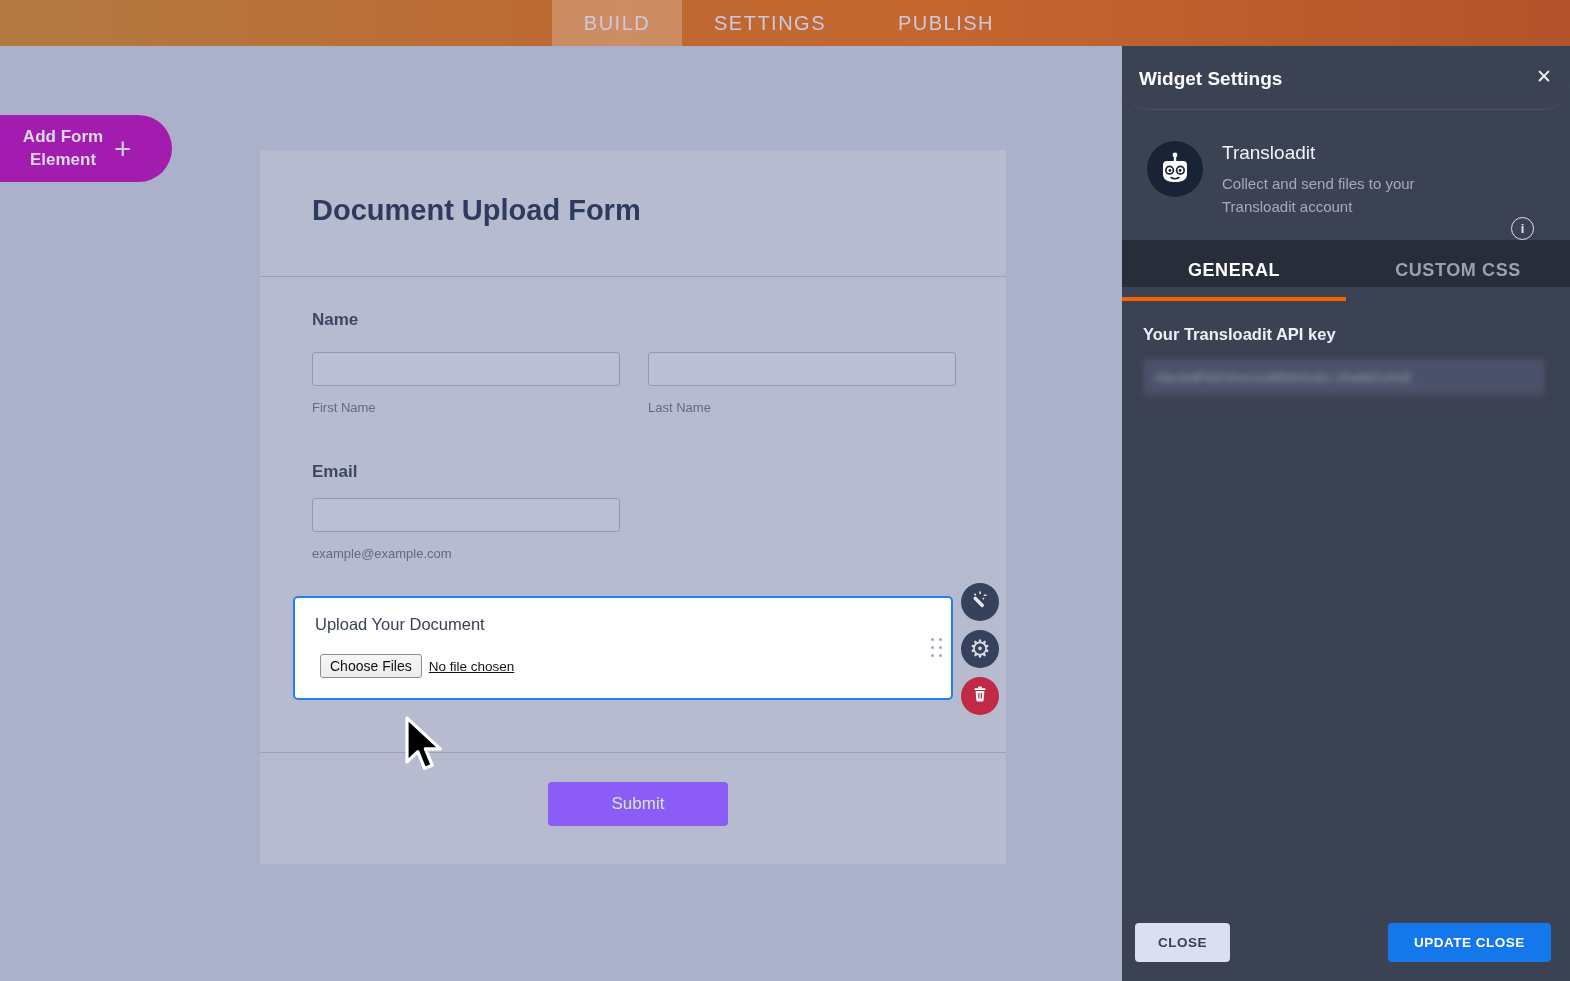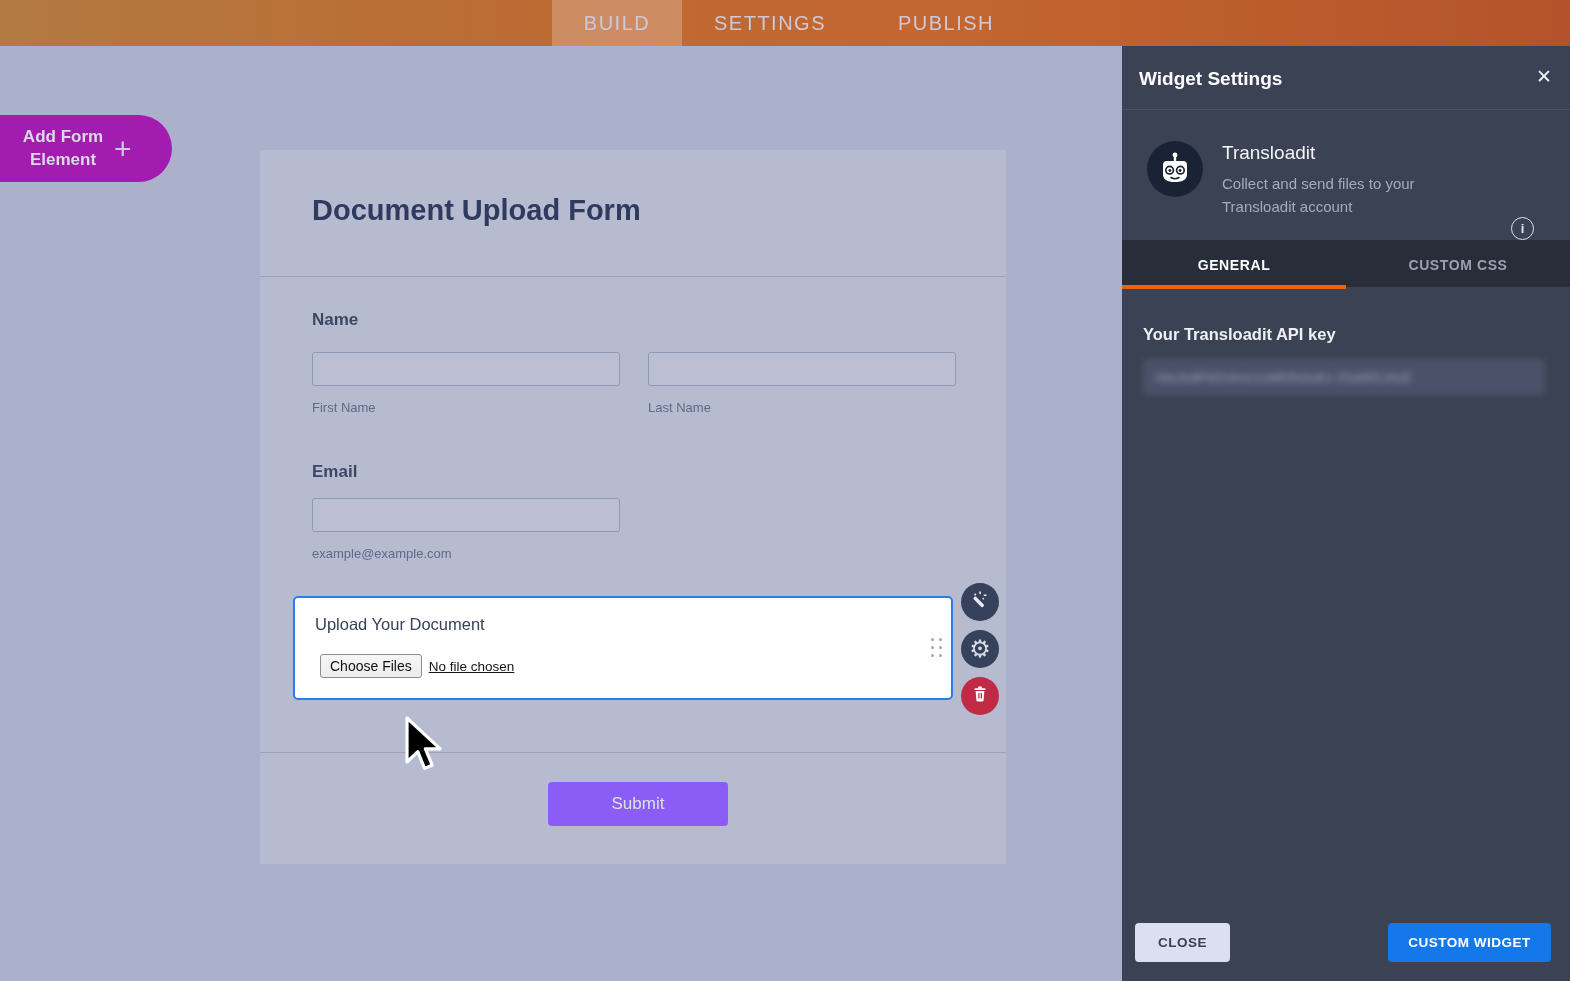--- a/index.html
+++ b/index.html
@@ -57,36 +57,36 @@
   .card-foot { position:absolute; left:0; top:602px; width:746px; height:112px;
     border-top:1px solid rgba(105,114,145,0.35); }
   .submit-btn { position:absolute; left:288px; top:29px; width:180px; height:44px; background:#8b5cf6;
     border:none; border-radius:4px; color:#d8e4e0; font-size:17px; font-family:"Liberation Sans",sans-serif; cursor:pointer; }
 
   
   .cursor { position:absolute; left:403px; top:670px; width:46px; height:62px; pointer-events:none; }
 
   
   .panel { position:absolute; left:1122px; top:46px; width:448px; height:935px; background:#3b4253; color:#fff; }
-  .panel-head { position:absolute; left:0; top:0; width:448px; height:64px; border-bottom:1px solid #4c5161; }
+  .panel-head { position:absolute; left:0; top:0; width:448px; height:64px; border-bottom:1px solid #4c5161;border-radius:28px; }
   .panel-title { position:absolute; left:17px; top:22px; font-size:19px; font-weight:bold; color:#fdfdfe; }
   .panel-close { position:absolute; right:18px; top:21px; font-size:19px; color:#eef0f4; cursor:pointer; line-height:1; }
 
   .widget-row { position:absolute; left:0; top:64px; width:448px; height:130px; }
   .robot-wrap { position:absolute; left:25px; top:31px; width:56px; height:56px; border-radius:50%;
     background:#1a2335; display:flex; align-items:center; justify-content:center; }
   .widget-name { position:absolute; left:100px; top:32px; font-size:19px; color:#f2f3f6; }
   .widget-desc { position:absolute; left:100px; top:62px; width:240px; font-size:15px; line-height:1.55; color:#a6abbb; }
   .info-icon { position:absolute; left:389px; top:107px; width:23px; height:23px; border:1.5px solid #dfe2ea;
     border-radius:50%; color:#dfe2ea; font-size:13px; display:flex; align-items:center; justify-content:center;
     font-weight:bold; cursor:pointer; }
 
   .panel-tabs { position:absolute; left:0; top:194px; width:448px; height:47px; background:#282d3a; display:flex; }
-  .panel-tab { width:224px; height:49px; display:flex; align-items:center; justify-content:center;
-    font-size:14px; letter-spacing:0.6px; color:#9ba1b0; cursor:pointer; position:relative; font-weight:bold; }
+  .panel-tab { width:224px; height:61px; display:flex; align-items:center; justify-content:center;
+    font-size:18px; letter-spacing:0.6px; color:#9ba1b0; cursor:pointer; position:relative; font-weight:bold; }
   .panel-tab.active { color:#ffffff; }
   .panel-tab.active::after { content:""; position:absolute; left:0; bottom:0; width:224px; height:4px; background:#f56200; }
 
   .apikey-label { position:absolute; left:21px; top:279px; font-size:16.5px; font-weight:bold; color:#eef0f4; }
   .apikey-input { position:absolute; left:21px; top:313px; width:402px; height:36px; background:#4b5168;
     border:none; border-radius:3px; color:#9aa0b6; font-size:13px; padding-left:12px;
     filter:blur(3px); font-family:"Liberation Sans",sans-serif; }
 
   .panel-foot { position:absolute; left:0; top:862px; width:448px; height:73px; }
   .close-btn { position:absolute; left:13px; top:15px; width:95px; height:39px; background:#dcdef1;
@@ -212,15 +212,15 @@
   <div class="panel-tabs">
     <div class="panel-tab active">GENERAL</div>
     <div class="panel-tab">CUSTOM CSS</div>
   </div>
 
   <div class="apikey-label">Your Transloadit API key</div>
   <input class="apikey-input" type="text" value="Abc3x8FbGVAnc1cM93hGoEv 2SaWGJAzE" style="">
 
   <div class="panel-foot">
     <button class="close-btn">CLOSE</button>
-    <button class="update-btn">CUSTOM WIDGET</button>
+    <button class="update-btn">UPDATE CLOSE</button>
   </div>
 </div>
 
 </body></html>

